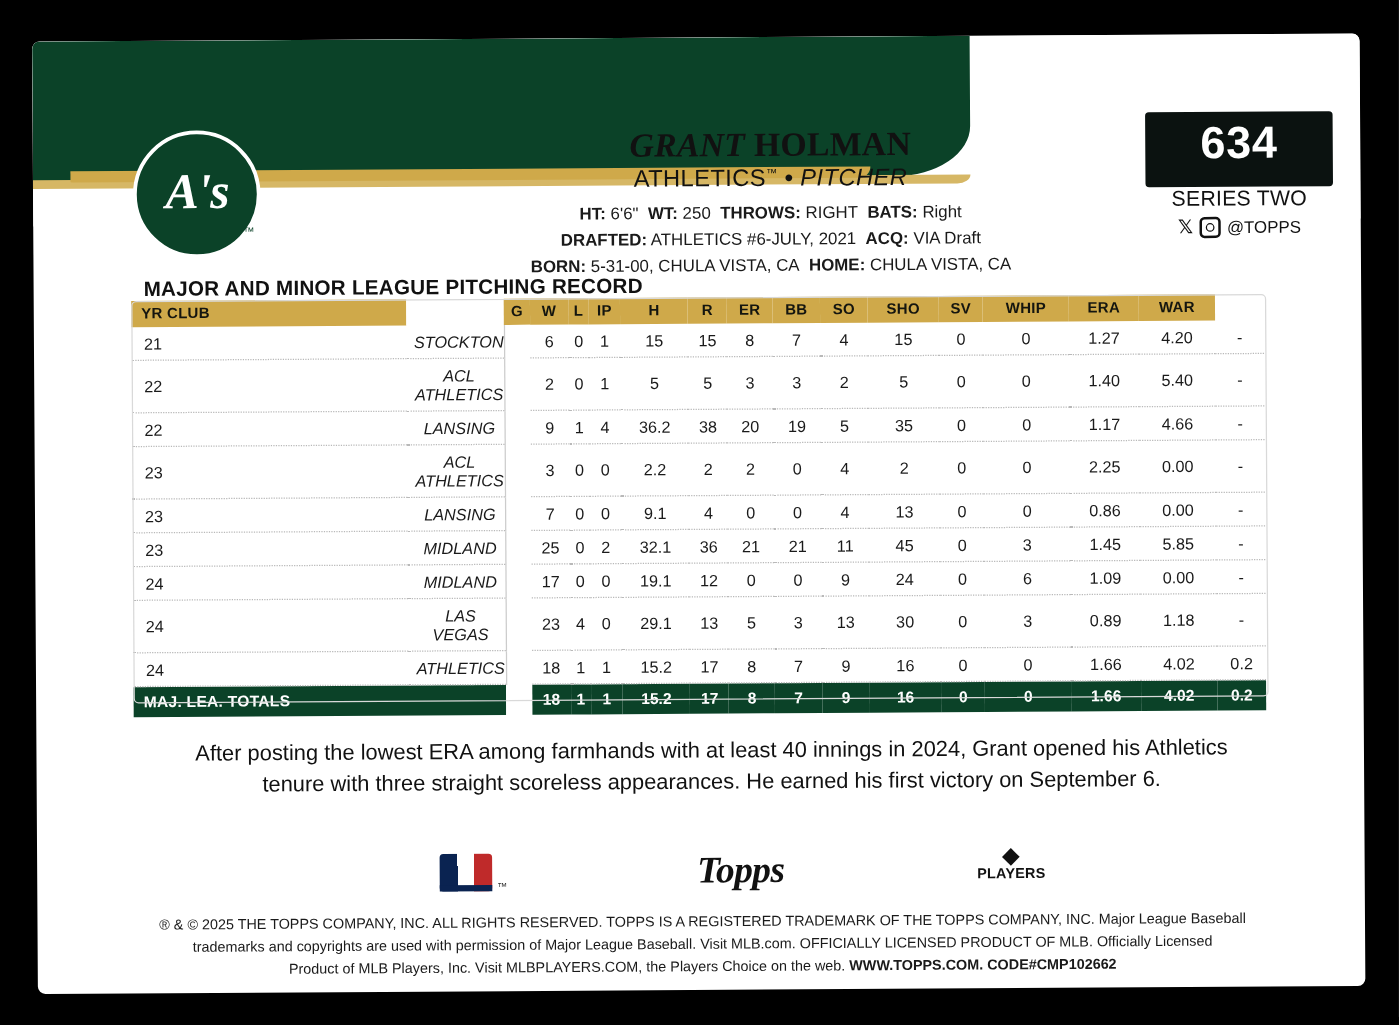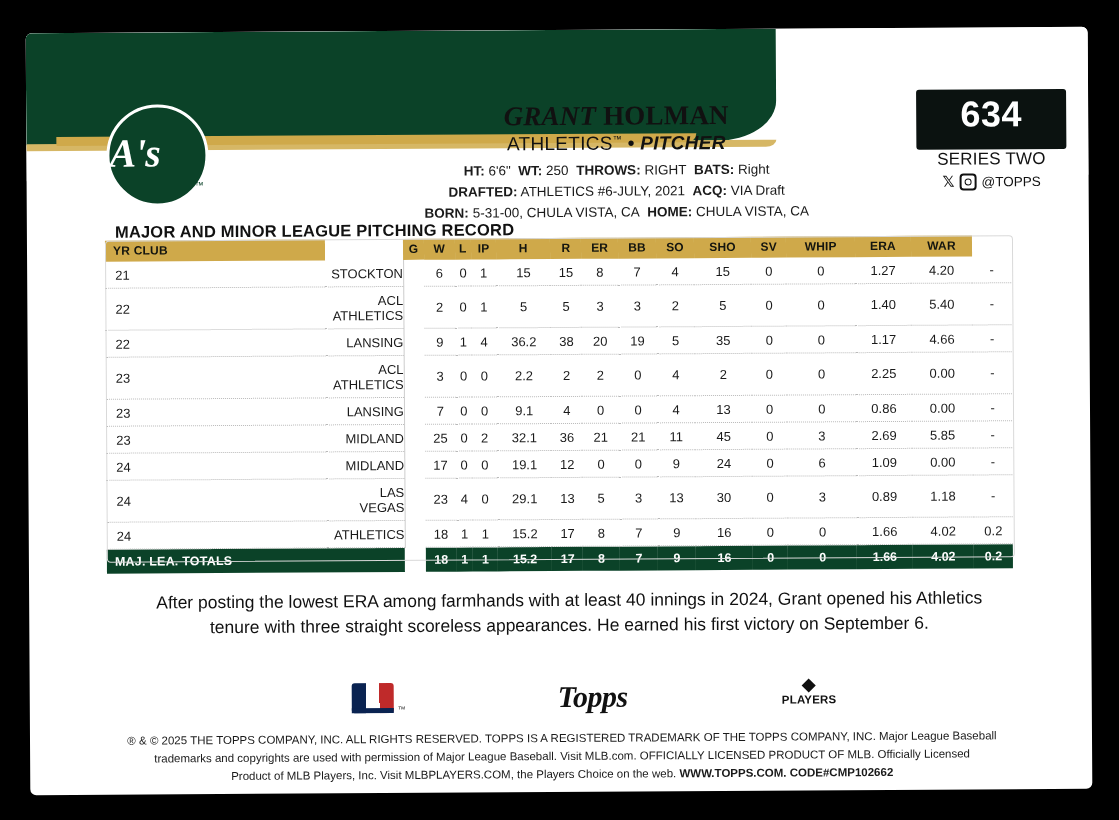--- a/index.html
+++ b/index.html
@@ -63,21 +63,21 @@
     position: absolute;
     left: 80px;
     top: 72px;
     width: 96px;
     height: 96px;
     background: #0b4228;
     border-radius: 50%;
     border: 3px solid #ffffff;
     display: flex;
     align-items: center;
-    justify-content: flex-start;
+    justify-content: center;
     z-index: 5;
   }
   .logo-text {
     color: #ffffff;
     font-family: "Liberation Serif", serif;
     font-weight: bold;
     font-style: italic;
     font-size: 40px;
     letter-spacing: -1px;
     padding-bottom: 6px;
@@ -116,21 +116,21 @@
   }
   .pteam {
     font-family: "Liberation Sans", sans-serif;
     font-size: 19px;
     color: #111;
     margin-top: 3px;
     letter-spacing: 0.3px;
   }
   .pteam .tm { font-size: 9px; vertical-align: super; }
   .pteam .dot { font-weight: bold; }
-  .pteam .pos { font-style: italic; font-weight: bold; margin-top: 20px; }
+  .pteam .pos { font-style: italic; font-weight: normal; margin-top: 20px; }
 
   .vitals {
     margin-top: 6px;
     font-size: 13.5px;
     color: #1a1a1a;
     line-height: 1.55;
   }
   .vitals b { font-weight: bold; }
 
   
@@ -239,22 +239,23 @@
     border-bottom: 1px dotted #b9b9b9;
     font-size: 13px;
   }
   table.stats tbody td.yr {
     text-align: left;
     padding-left: 10px;
     width: 36px;
     border-bottom: 1px dotted #b9b9b9;
   }
   table.stats tbody td.club {
-    text-align: right;
+    text-align: center;
     padding-left: 6px;
+    font-style: italic;
   }
   table.stats tbody td.gap {
     border-bottom: none;
     border-left: 1px solid #cccccc;
     background: #ffffff;
   }
 
   table.stats tfoot td {
     background: #0b4228;
     color: #ffffff;
@@ -565,21 +566,21 @@
             <td>0</td>
             <td>2</td>
             <td>32.1</td>
             <td>36</td>
             <td>21</td>
             <td>21</td>
             <td>11</td>
             <td>45</td>
             <td>0</td>
             <td>3</td>
-            <td>2.69</td>
+            <td>1.45</td>
             <td>5.85</td>
             <td>-</td>
           </tr>
           <tr>
             <td class="yr">24</td>
             <td class="club">MIDLAND</td>
             <td class="gap"></td>
             <td>17</td>
             <td>0</td>
             <td>0</td>

